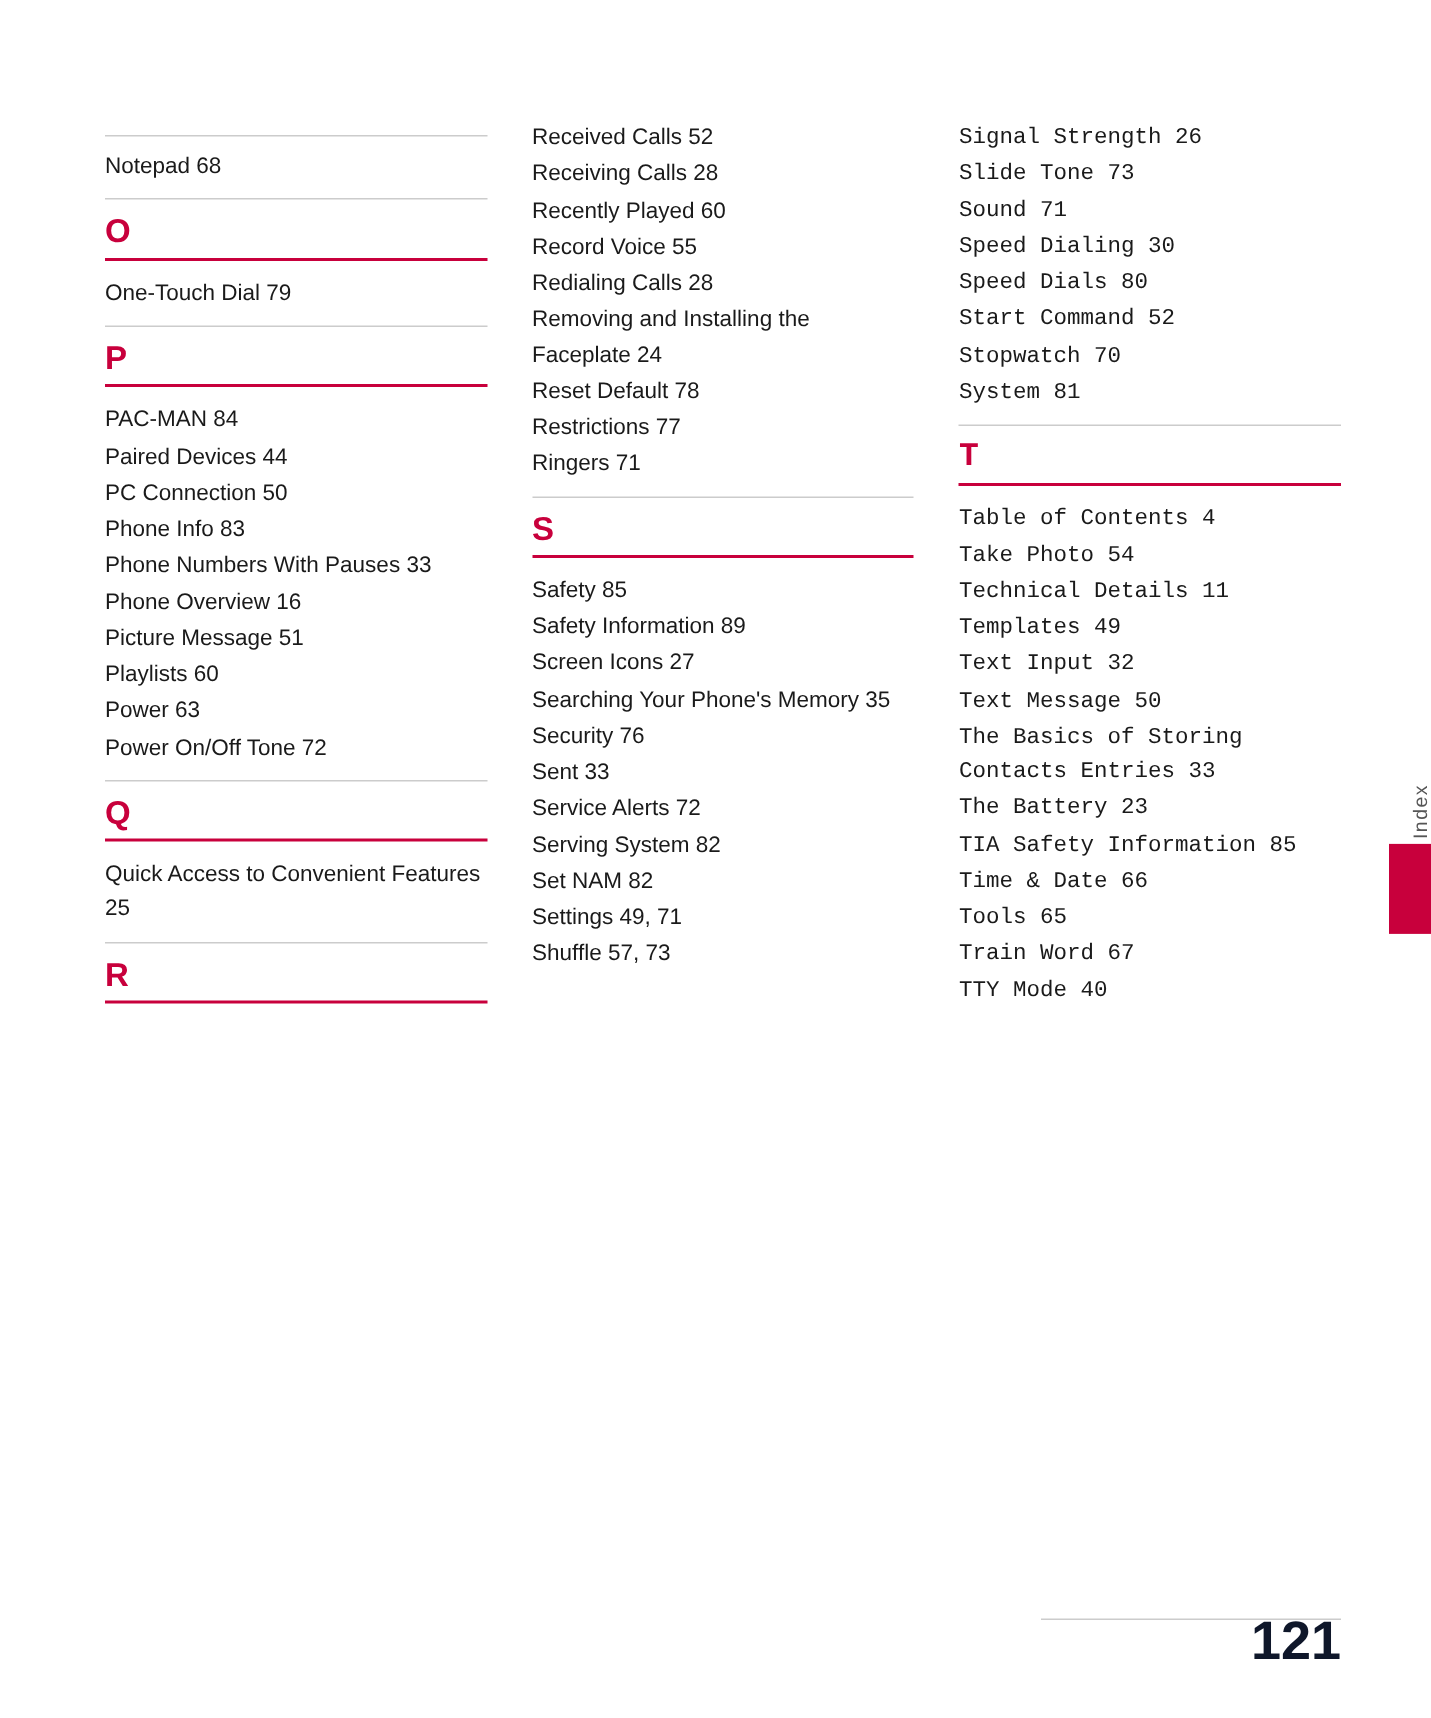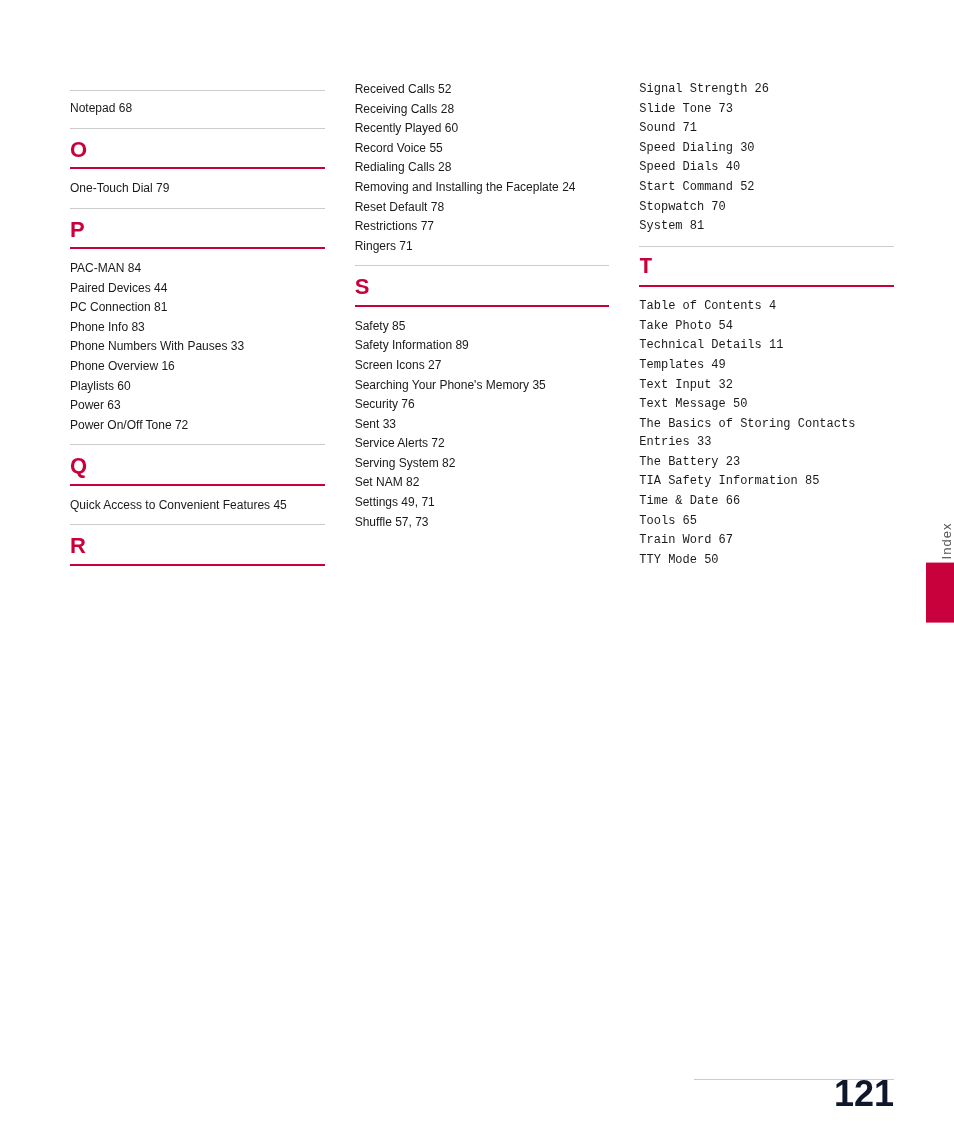--- a/index.html
+++ b/index.html
@@ -54,21 +54,21 @@
       line-height: 1.2;
     }
 
     .section-divider-red {
       border: none;
       border-top: 2px solid #c8003c;
       margin: 2px 0 10px 0;
     }
 
     .entry {
-      font-size: 12px;
+      font-size: 15px;
       line-height: 1.55;
       color: #1a1a1a;
       margin-bottom: 1px;
     }
 
     
     .side-tab-container {
       position: absolute;
       right: 0;
       top: 50%;
@@ -129,32 +129,33 @@
 
       <div class="section-letter">O</div>
       <hr class="section-divider-red">
       <div class="entry">One-Touch Dial 79</div>
       <hr class="section-divider">
 
       <div class="section-letter">P</div>
       <hr class="section-divider-red">
       <div class="entry">PAC-MAN 84</div>
       <div class="entry">Paired Devices  44</div>
-      <div class="entry">PC Connection 81</div>
+      <div class="entry">PC Connection 50</div>
       <div class="entry">Phone Info 83</div>
       <div class="entry">Phone Numbers With Pauses 33</div>
       <div class="entry">Phone Overview 16</div>
+      <div class="entry">Picture Message  51</div>
       <div class="entry">Playlists 60</div>
       <div class="entry">Power 63</div>
       <div class="entry">Power On/Off Tone 72</div>
       <hr class="section-divider">
 
       <div class="section-letter">Q</div>
       <hr class="section-divider-red">
-      <div class="entry">Quick Access to Convenient Features 45</div>
+      <div class="entry">Quick Access to Convenient Features 25</div>
       <hr class="section-divider">
 
       <div class="section-letter">R</div>
       <hr class="section-divider-red">
     </div>
 
     <div class="column">
       <div class="entry">Received Calls 52</div>
       <div class="entry">Receiving Calls 28</div>
       <div class="entry">Recently Played 60</div>
@@ -179,41 +180,41 @@
       <div class="entry">Set NAM 82</div>
       <div class="entry">Settings 49, 71</div>
       <div class="entry">Shuffle 57, 73</div>
     </div>
 
     <div class="column">
       <div class="entry">Signal Strength 26</div>
       <div class="entry">Slide Tone 73</div>
       <div class="entry">Sound 71</div>
       <div class="entry">Speed Dialing 30</div>
-      <div class="entry">Speed Dials 40</div>
+      <div class="entry">Speed Dials 80</div>
       <div class="entry">Start Command 52</div>
       <div class="entry">Stopwatch 70</div>
       <div class="entry">System 81</div>
       <hr class="section-divider">
 
       <div class="section-letter">T</div>
       <hr class="section-divider-red">
       <div class="entry">Table of Contents 4</div>
       <div class="entry">Take Photo 54</div>
       <div class="entry">Technical Details 11</div>
       <div class="entry">Templates 49</div>
       <div class="entry">Text Input 32</div>
       <div class="entry">Text Message 50</div>
       <div class="entry">The Basics of Storing Contacts Entries 33</div>
       <div class="entry">The Battery 23</div>
       <div class="entry">TIA Safety Information 85</div>
       <div class="entry">Time &amp; Date 66</div>
       <div class="entry">Tools 65</div>
       <div class="entry">Train Word 67</div>
-      <div class="entry">TTY Mode 50</div>
+      <div class="entry">TTY Mode 40</div>
     </div>
 
   </div>
 
   <div class="side-tab-container">
     <span class="side-tab-label">Index</span>
     <div class="side-tab-bar"></div>
   </div>
 
   <hr class="bottom-divider">

